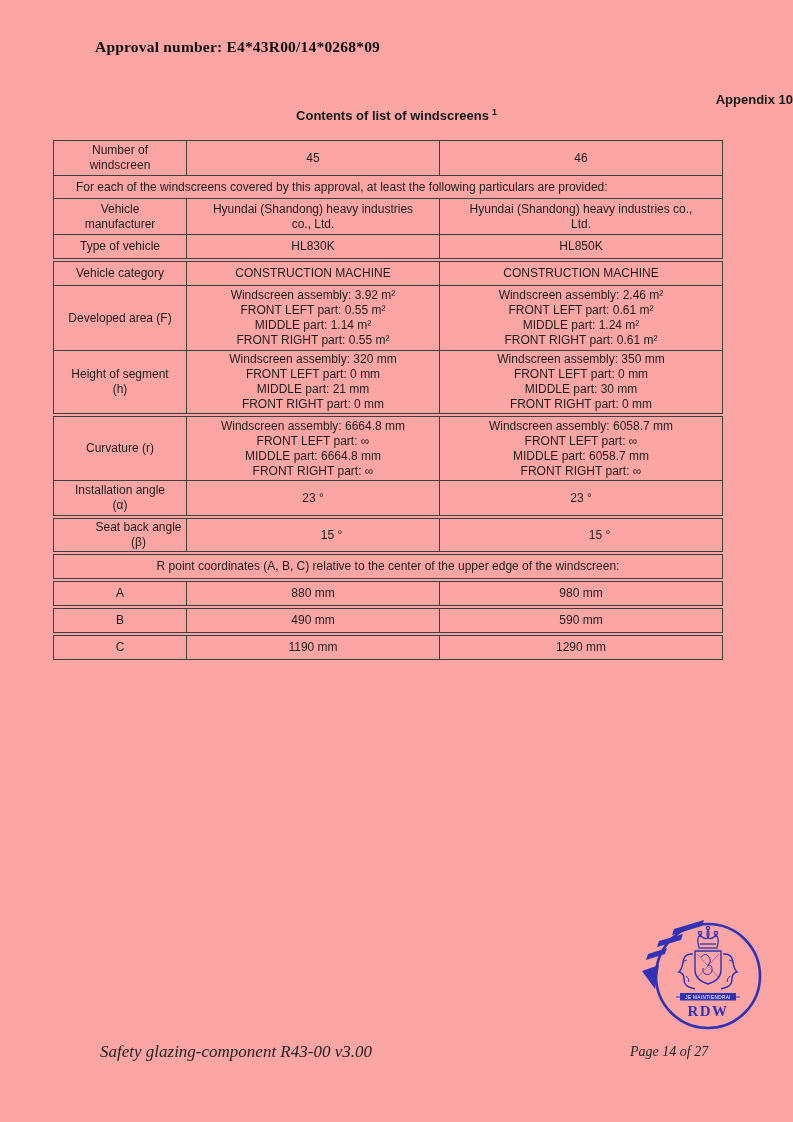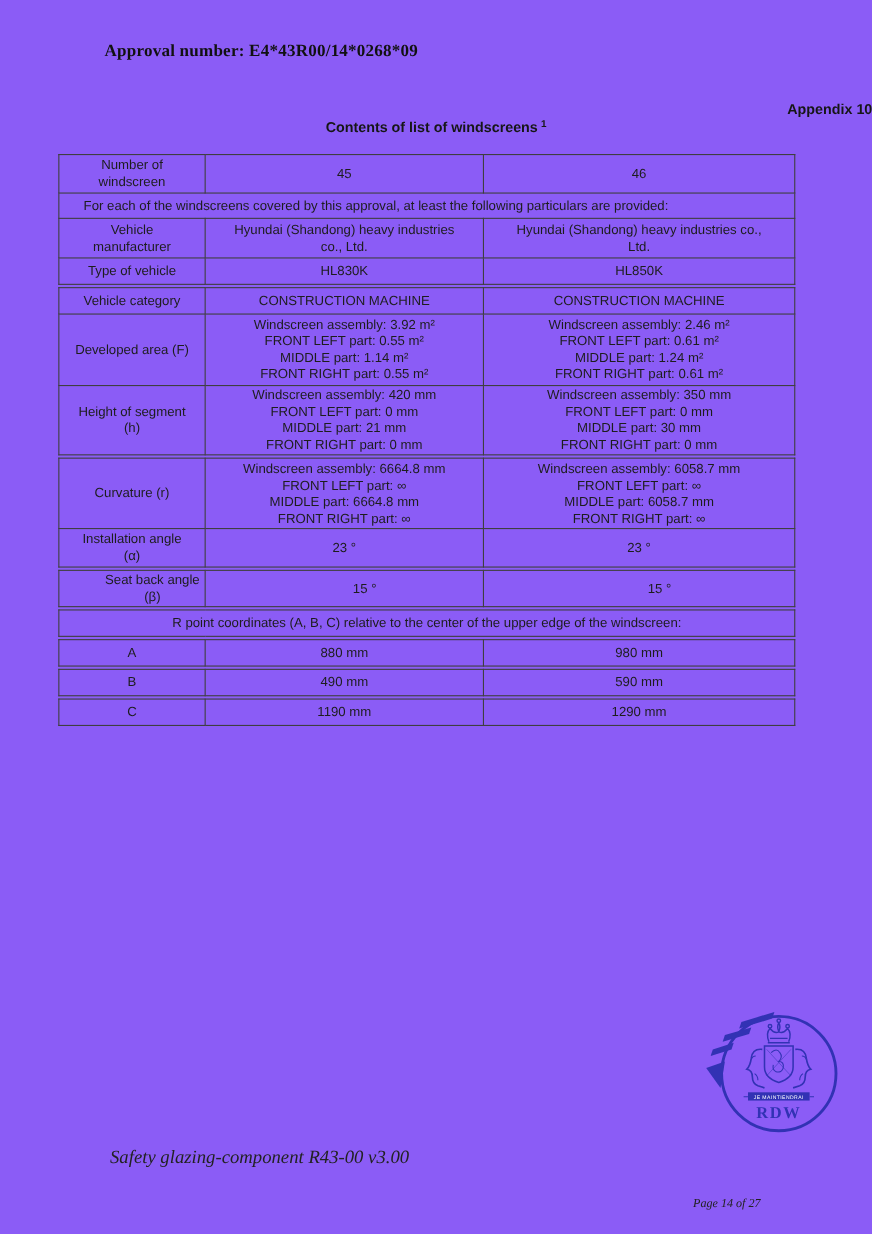--- a/index.html
+++ b/index.html
@@ -1,18 +1,18 @@
 <!DOCTYPE html>
 <html><head>
 <meta charset="utf-8">
 <style>
   html,body{margin:0;padding:0;background:#888;}
   .page{
     position:relative;width:793px;height:1122px;margin:0 auto;
-    background:#8b5cf6;color:#1d1d1d;
+    background:#fca5a5;color:#1d1d1d;
     font-family:"Liberation Sans",sans-serif;overflow:hidden;
   }
   .approval{
     position:absolute;left:95px;top:38px;
     font-family:"Liberation Serif",serif;font-weight:bold;font-size:15.5px;
     letter-spacing:.2px;color:#111;
   }
   .appendix{
     position:absolute;left:0;top:92px;width:100%;text-align:right;
     font-weight:bold;font-size:13px;color:#161616;
@@ -37,21 +37,21 @@
   tr.rh32 td{height:32px;} tr.rh20 td{height:20px;} tr.rh33 td{height:33px;}
   tr.rh21 td{height:21px;} tr.rh62 td{height:62px;} tr.rh60 td{height:60px;}
   tr.rh61 td{height:61px;} tr.rh22 td{height:22px;padding-left:41px;}
   .logo{position:absolute;left:638px;top:918px;width:132px;height:118px;}
   .footer-left{
     position:absolute;left:100px;top:1042px;
     font-family:"Liberation Serif",serif;font-style:italic;font-size:17px;color:#222;
   }
   .footer-right{
     position:absolute;left:630px;top:1044px;
-    font-family:"Liberation Serif",serif;font-style:italic;font-size:11px;color:#222;margin-top:44px;
+    font-family:"Liberation Serif",serif;font-style:italic;font-size:14px;color:#222;
   }
 </style>
 </head>
 <body>
 
 <div class="page">
 
   <div class="approval">Approval number: E4*43R00/14*0268*09</div>
   <div class="appendix">Appendix 10</div>
   <div class="doc-title"><span>Contents of list of windscreens</span><sup>1</sup></div>
@@ -124,21 +124,21 @@
           <div>MIDDLE part: 1.24 m²</div>
           <div>FRONT RIGHT part: 0.61 m²</div>
         </td>
       </tr>
       <tr class="rh60">
         <td>
           <div>Height of segment</div>
           <div>(h)</div>
         </td>
         <td>
-          <div>Windscreen assembly: 420 mm</div>
+          <div>Windscreen assembly: 320 mm</div>
           <div>FRONT LEFT part: 0 mm</div>
           <div>MIDDLE part: 21 mm</div>
           <div>FRONT RIGHT part: 0 mm</div>
         </td>
         <td>
           <div>Windscreen assembly: 350 mm</div>
           <div>FRONT LEFT part: 0 mm</div>
           <div>MIDDLE part: 30 mm</div>
           <div>FRONT RIGHT part: 0 mm</div>
         </td>

